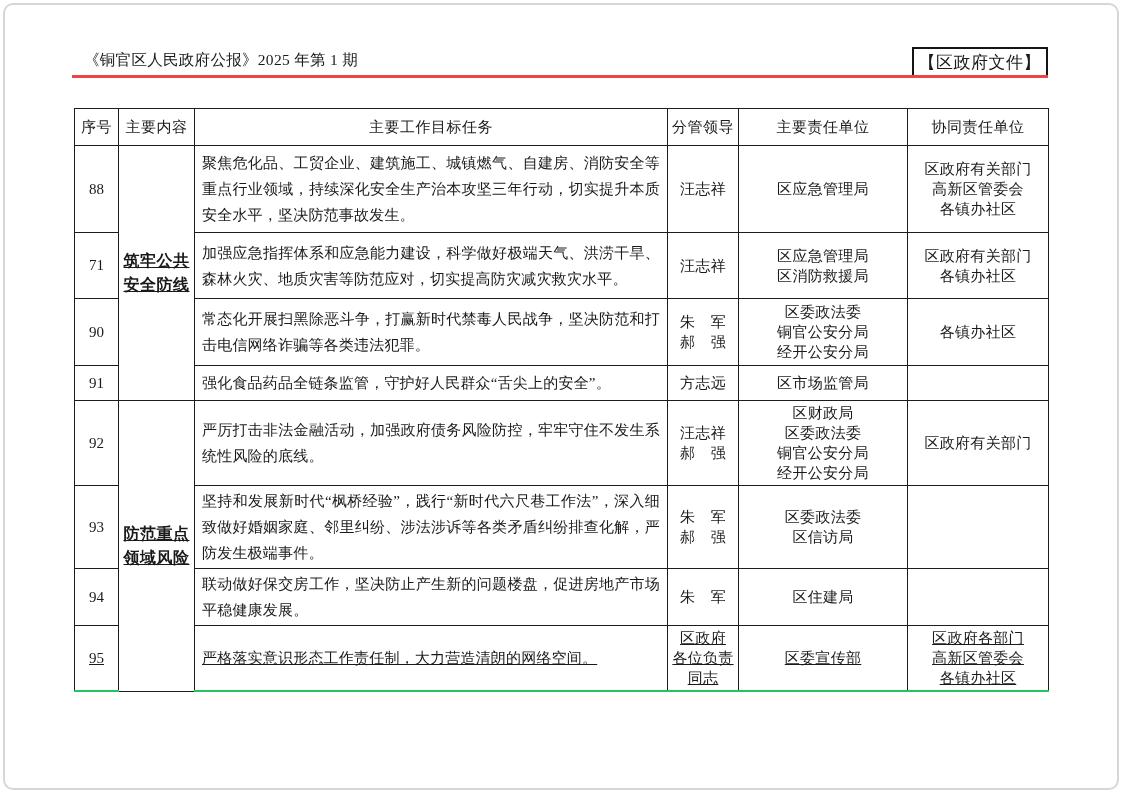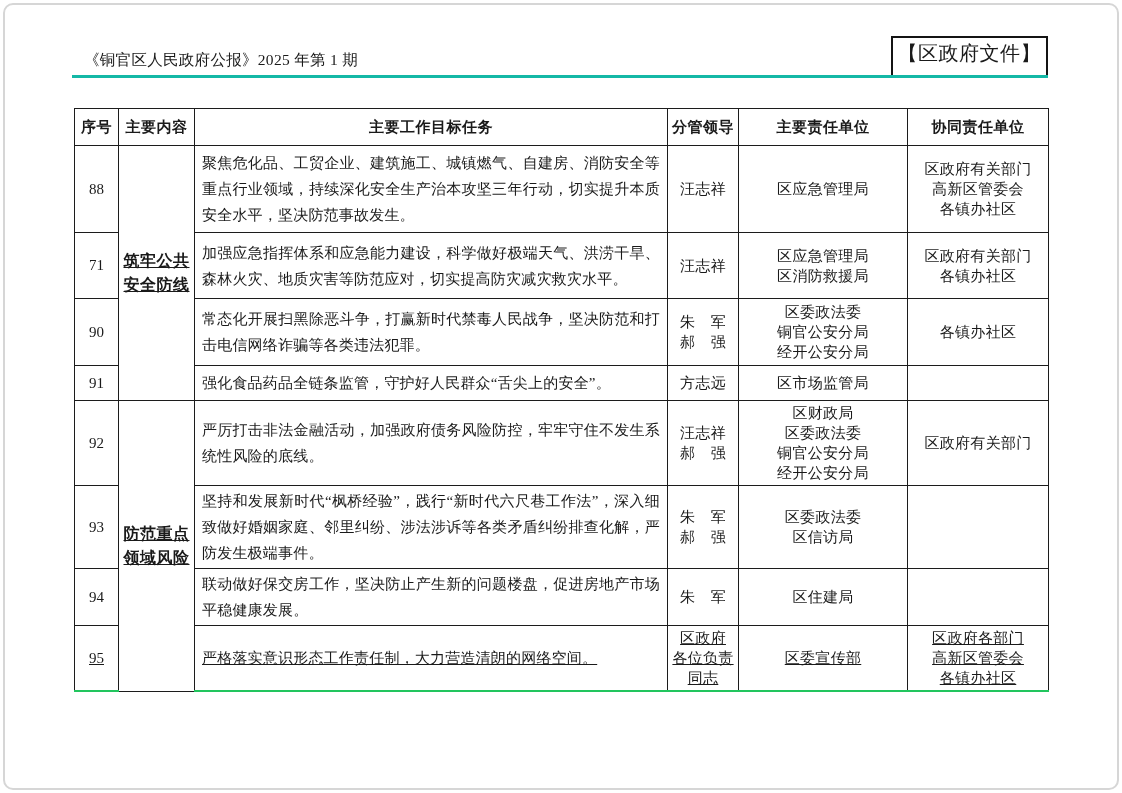--- a/index.html
+++ b/index.html
@@ -13,50 +13,50 @@
     overflow:hidden;
   }
   .page-frame{
     position:absolute;left:3px;top:3px;right:3px;bottom:3px;
     border:2px solid #d6d6d6;border-radius:10px;
     pointer-events:none;
   }
   
   .header{
     position:absolute;left:72px;top:48px;width:976px;height:30px;
-    border-bottom:3px solid #14b8a6;
+    border-bottom:3px solid #ef4444;
     display:flex;justify-content:space-between;align-items:flex-end;
     box-sizing:border-box;
   }
   .header-left{
     font-size:15.5px;letter-spacing:.3px;padding-left:12px;padding-bottom:4px;
   }
   .header-right{
-    font-size:20px;letter-spacing:.5px;
+    font-size:17px;letter-spacing:.5px;
     border:2px solid #141414;border-bottom:none;
-    padding:2px 5px 8px 5px;
+    padding:2px 5px 1px 5px;
   }
   
   table.task-table{
     position:absolute;left:74px;top:108px;
     width:974px;
     border-collapse:collapse;table-layout:fixed;
   }
   .task-table th,.task-table td{
     border:1px solid #1c1c1c;
     box-sizing:border-box;
     vertical-align:middle;
     text-align:center;
     font-size:15px;
     padding:2px 4px;
     overflow:hidden;
   }
   .task-table tr:last-child td{border-bottom:2px solid #22c55e;text-decoration:underline;}
   .task-table th{
-    font-weight:bold;font-size:15px;letter-spacing:.5px;padding:2px 2px;margin-left:42px;
+    font-weight:normal;font-size:15px;letter-spacing:.5px;padding:2px 2px;margin-left:42px;
   }
   td.seq{font-size:15px;margin-left:39px;}
   td.group{
     font-weight:bold;font-size:16px;letter-spacing:.5px;
     white-space:pre-line;line-height:24px;padding:2px 2px;text-decoration:underline;
   }
   td.task{
     text-align:justify;text-align-last:left;
     font-size:15px;line-height:26px;letter-spacing:.2px;
     padding:2px 7px;

